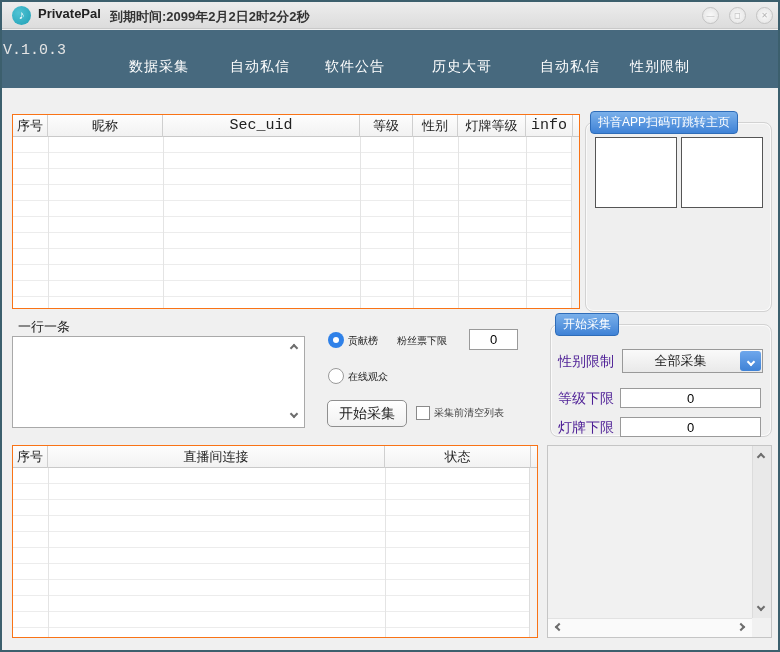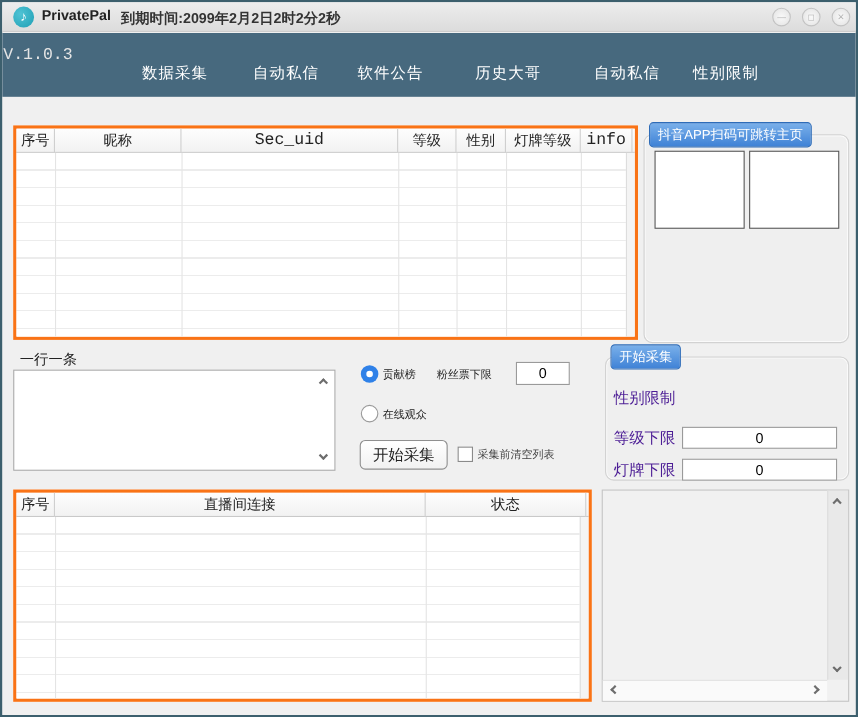--- a/index.html
+++ b/index.html
@@ -35,21 +35,21 @@
     background:#47697e;
   }
   .version { position:absolute; left:1px; top:12px; color:#e5e5e5; font-size:15px;font-family:Liberation Mono, monospace; }
   .nav-item {
     position:absolute; top:28px; color:#ffffff; font-size:14px; cursor:pointer;
     letter-spacing:1px;
   }
   .nav-0{left:127px} .nav-1{left:228px} .nav-2{left:323px}
   .nav-3{left:430px} .nav-4{left:538px} .nav-5{left:628px}
   
-  .dtable { position:absolute; background:#fff; border:3px solid #f97316; }
+  .dtable { position:absolute; background:#fff; border:1px solid #f97316; }
   .user-table { left:10px; top:112px; width:568px; height:195px; }
   .room-table { left:10px; top:443px; width:526px; height:193px; }
   .thead { display:flex; height:22px; background:linear-gradient(#fdfdfd,#f2f2f2); border-bottom:1px solid #c9c9c9; }
   .th {
     height:22px; line-height:21px; text-align:center; font-size:13px; color:#222;
     border-right:1px solid #cfcfcf; overflow:hidden; white-space:nowrap;
   }
   .th.mono { font-family:"Liberation Mono","DejaVu Sans Mono",monospace; font-size:15px; }
   .tbody {
     position:absolute; left:0; top:22px; right:8px; bottom:0;
@@ -209,20 +209,24 @@
   <input class="fan-input" value="0" style="">
   <div class="radio unsel r2"></div>
   <div class="ctl-label lab-online">在线观众</div>
   <button class="start-btn">开始采集</button>
   <div class="checkbox"></div>
   <div class="ctl-label lab-clear">采集前清空列表</div>
 
   <div class="groupbox set-group"></div>
   <div class="group-label set-label">开始采集</div>
   <div class="set-lab set-lab1">性别限制</div>
+  <div class="dropdown">
+    <div class="dd-text">全部采集</div>
+    <div class="dd-btn"><span class="chev down"></span></div>
+  </div>
   <div class="set-lab set-lab2">等级下限</div>
   <input class="set-input inp-level" value="0" style="">
   <div class="set-lab set-lab3">灯牌下限</div>
   <input class="set-input inp-badge" value="0" style="">
 
   <div class="dtable room-table">
     <div class="thead">
       <div class="th" style="width:35px">序号</div>
       <div class="th" style="width:337px">直播间连接</div>
       <div class="th" style="width:146px">状态</div>

